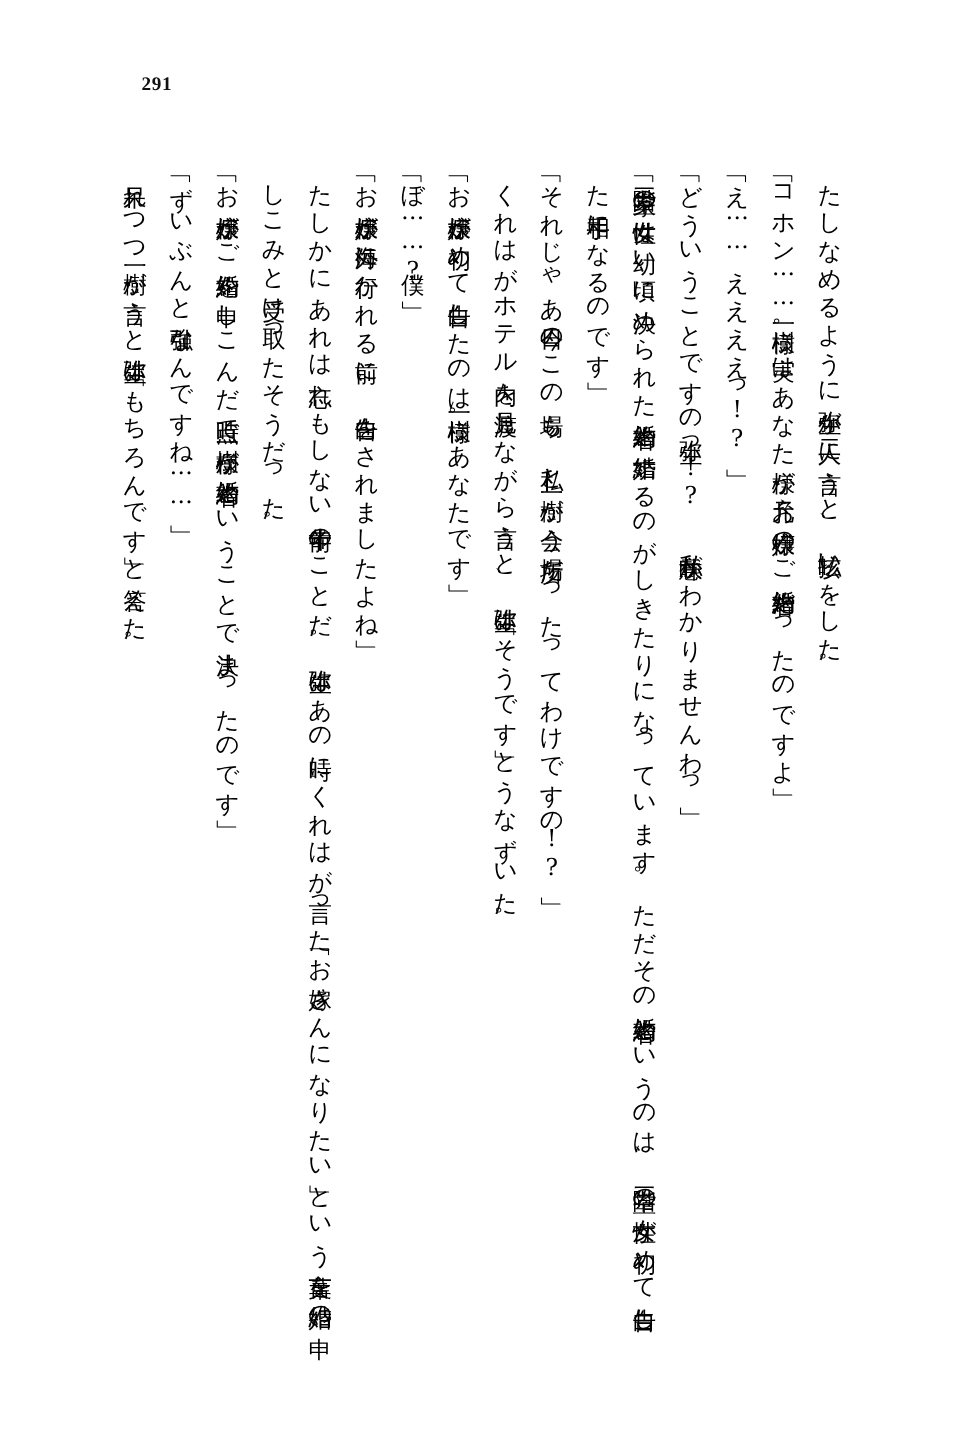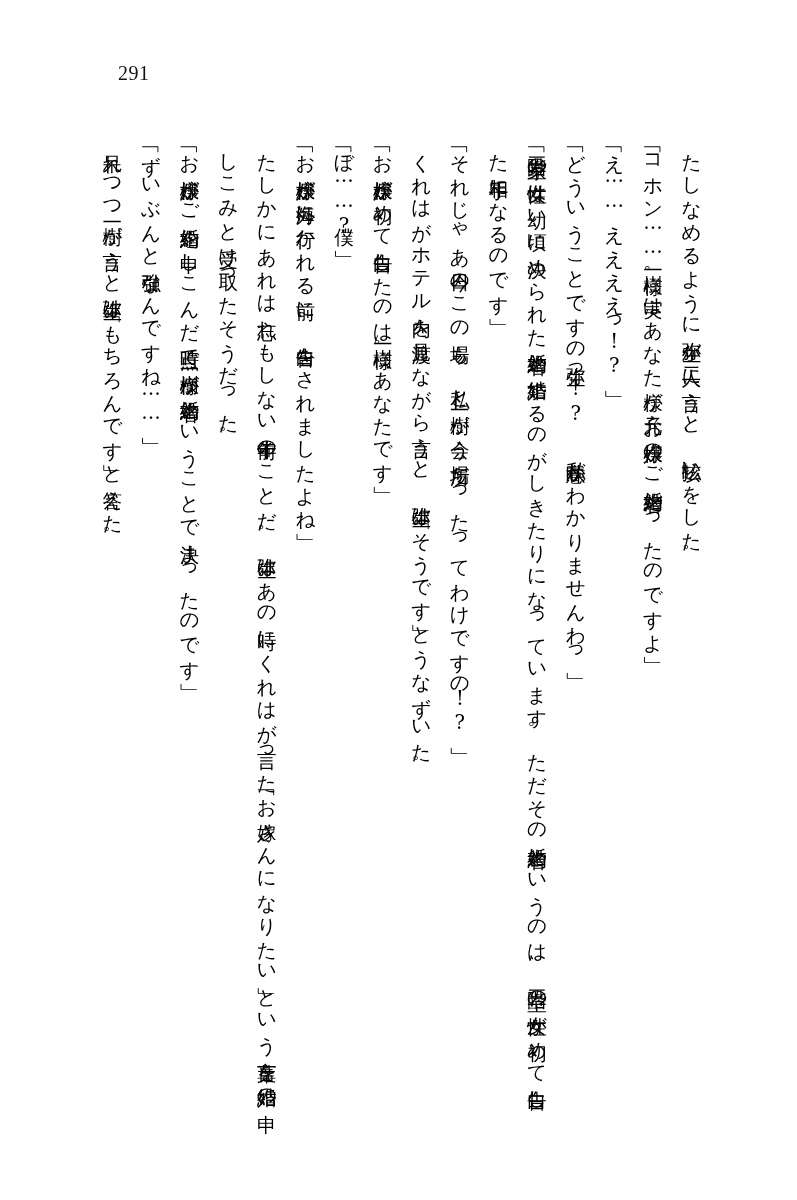--- a/index.html
+++ b/index.html
@@ -14,24 +14,25 @@
     position: relative;
     width: 797px;
     height: 1200px;
     background: #ffffff;
     overflow: hidden;
   }
   .page-number {
     position: absolute;
     top: 62px;
     left: 118px;
-    font-size: 20px;
+    font-size: 16px;
     color: #111111;
     letter-spacing: 0.5px;
     font-family: "Liberation Serif", "DejaVu Serif", serif;
+    font-weight: bold;
   }
   .body-text {
     position: absolute;
     top: 140px;
     left: 90px;
     width: 620px;
     height: 960px;
     writing-mode: vertical-rl;
     text-orientation: upright;
     font-size: 19.5px;

